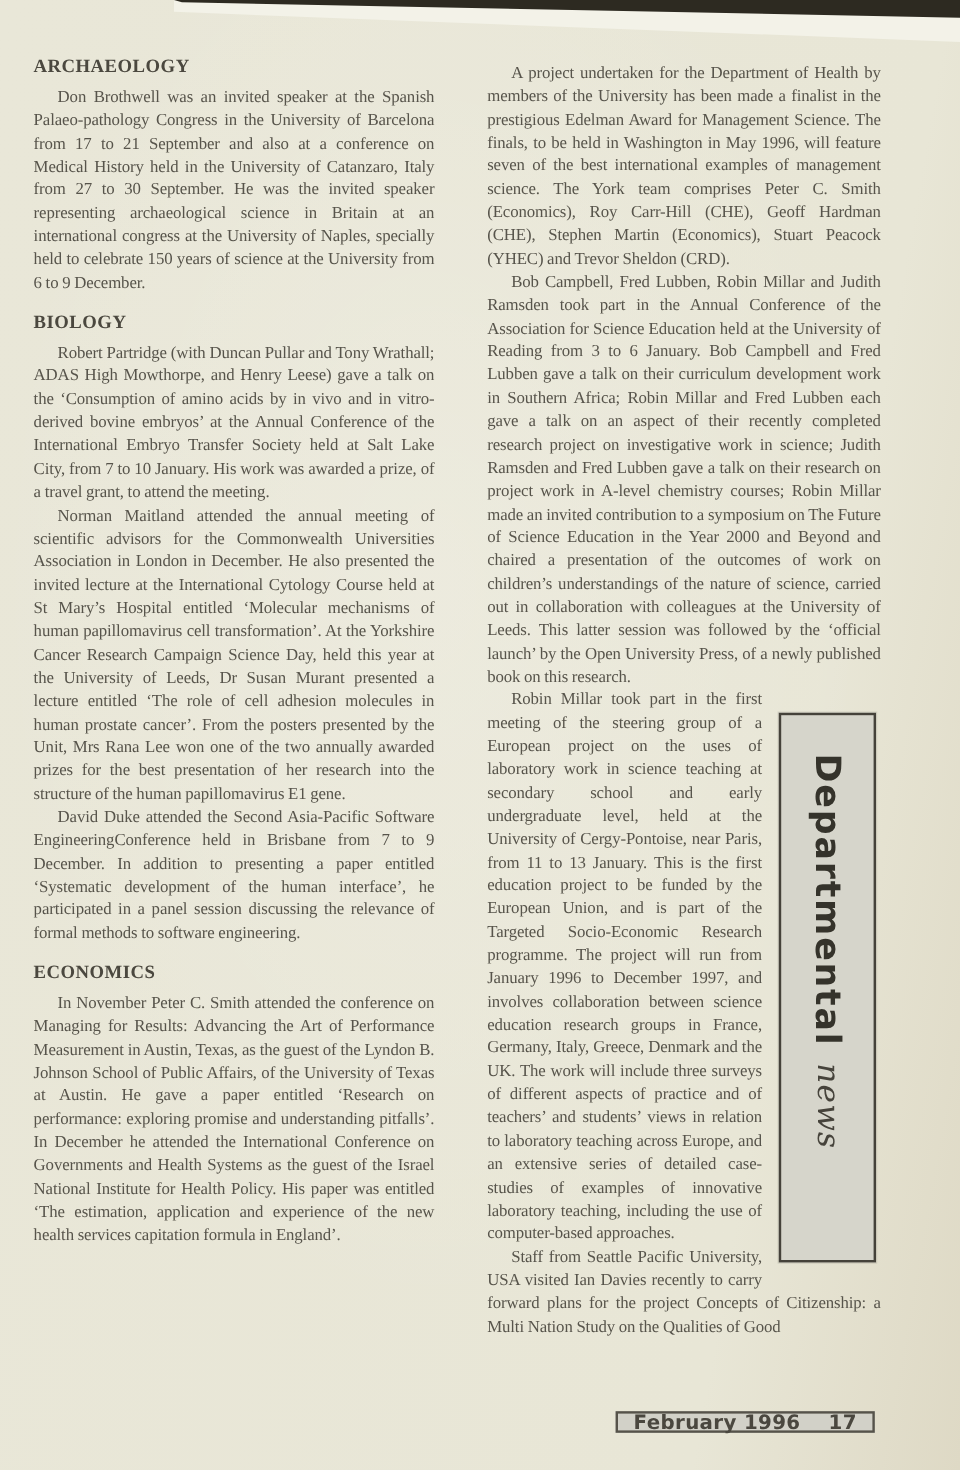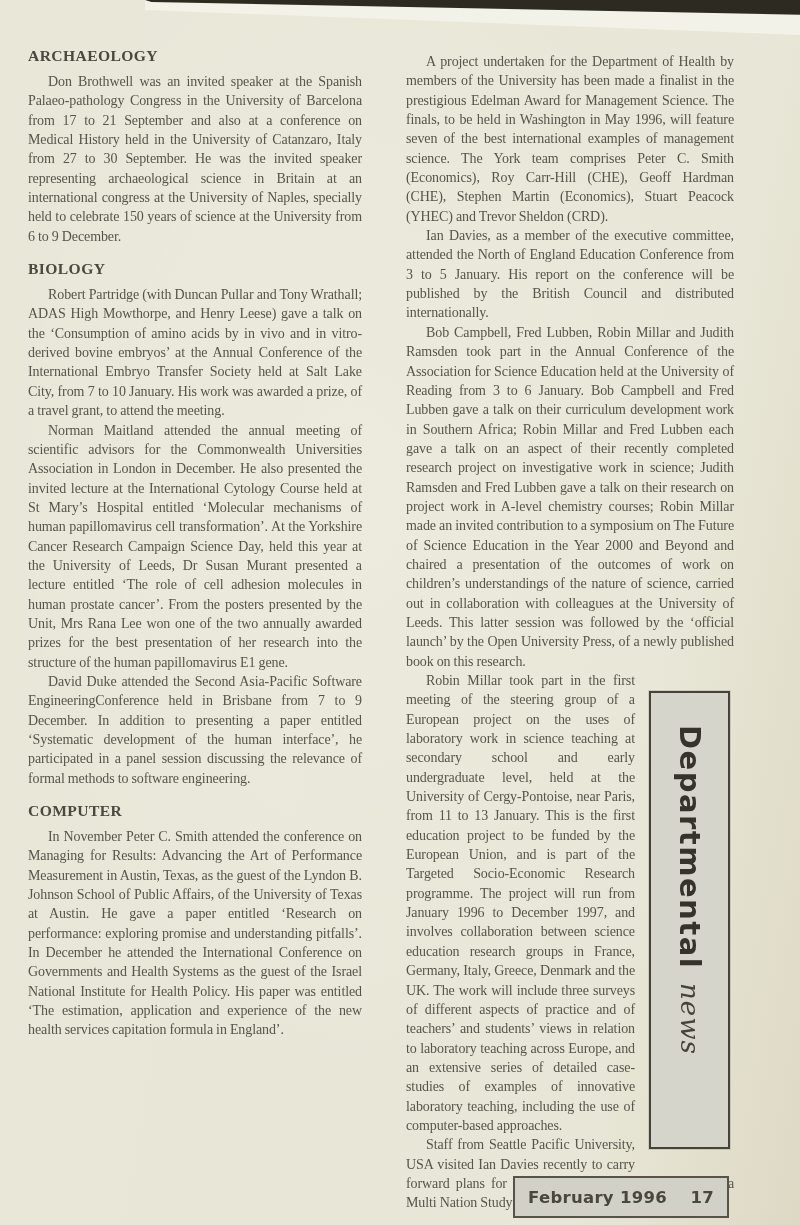--- a/index.html
+++ b/index.html
@@ -63,21 +63,21 @@
     font-weight:bold; font-size:29px; letter-spacing:1.5px;
     color:#35332b;
   }
   .dept-news {
     font-family:"DejaVu Serif", serif;
     font-style:italic; font-size:26px; letter-spacing:1px;
     color:#46433b;
     margin-inline-start:14px;
   }
   .footer-box {
-    position:absolute; left:513px; top:1176px; width:216px; height:42px;
+    position:absolute; left:513px; top:1176px; width:216px; height:18px;
     background:#d2d1c8;
     border:2px solid #56534a;
     box-sizing:border-box;
     display:flex; align-items:center; justify-content:space-between;
     padding:0 13px;
     font-family:"DejaVu Sans", sans-serif;
     font-weight:bold; font-size:16.5px; letter-spacing:0.3px;
     color:#4a473f;
   }
 </style>
@@ -93,28 +93,27 @@
     <div class="heading first">ARCHAEOLOGY</div>
     <div class="para">Don Brothwell was an invited speaker at the Spanish Palaeo-pathology Congress in the University of Barcelona from 17 to 21 September and also at a conference on Medical History held in the University of Catanzaro, Italy from 27 to 30 September. He was the invited speaker representing archaeological science in Britain at an international congress at the University of Naples, specially held to celebrate 150 years of science at the University from 6 to 9 December.</div>
 
     <div class="heading">BIOLOGY</div>
     <div class="para">Robert Partridge (with Duncan Pullar and Tony Wrathall; ADAS High Mowthorpe, and Henry Leese) gave a talk on the ‘Consumption of amino acids by in vivo and in vitro-derived bovine embryos’ at the Annual Conference of the International Embryo Transfer Society held at Salt Lake City, from 7 to 10 January. His work was awarded a prize, of a travel grant, to attend the meeting.</div>
 
     <div class="para">Norman Maitland attended the annual meeting of scientific advisors for the Commonwealth Universities Association in London in December. He also presented the invited lecture at the International Cytology Course held at St Mary’s Hospital entitled ‘Molecular mechanisms of human papillomavirus cell transformation’.  At the Yorkshire Cancer Research Campaign Science Day, held this year at the University of Leeds, Dr Susan Murant presented a lecture entitled ‘The role of cell adhesion molecules in human prostate cancer’. From the posters presented by the Unit, Mrs Rana Lee won one of the two annually awarded prizes for the best presentation of her research into the structure of the human papillomavirus E1 gene.</div>
 
     <div class="para">David Duke attended the Second Asia-Pacific Software EngineeringConference held in Brisbane from 7 to 9 December. In addition to presenting a paper entitled ‘Systematic development of the human interface’, he participated in a panel session discussing the relevance of formal methods to software engineering.</div>
 
-    <div class="heading">COMPUTER</div>
+    <div class="heading">ECONOMICS</div>
     <div class="para">In November Peter C. Smith attended the conference on Managing for Results: Advancing the Art of Performance Measurement in Austin, Texas, as the guest of the Lyndon B. Johnson School of Public Affairs, of the University of Texas at Austin. He gave a paper entitled ‘Research on performance: exploring promise and understanding pitfalls’. In December he attended the International Conference on Governments and Health Systems as the guest of the Israel National Institute for Health Policy. His paper was entitled ‘The estimation, application and experience of the new health services capitation formula in England’.</div>
   </div>
 
   <div class="col col-right">
     <div class="para">A project undertaken for the Department of Health by members of the University has been made a finalist in the prestigious Edelman Award for Management Science. The finals, to be held in Washington in May 1996, will feature seven of the best international examples of management science.  The York team comprises Peter C. Smith (Economics), Roy Carr-Hill (CHE), Geoff Hardman (CHE), Stephen Martin (Economics), Stuart Peacock (YHEC) and Trevor Sheldon (CRD).</div>
 
-    <div class="para">Ian Davies, as a member of the executive committee, attended the North of England Education Conference from 3 to 5 January.  His report on the conference will be published by the British Council and distributed internationally.</div>
     <div class="para">Bob Campbell, Fred Lubben, Robin Millar and Judith Ramsden took part in the Annual Conference of the Association for Science Education held at the University of Reading from 3 to 6 January. Bob Campbell and Fred Lubben gave a talk on their curriculum development work in Southern Africa; Robin Millar and Fred Lubben each gave a talk on an aspect of their recently completed research project on investigative work in science; Judith Ramsden and Fred Lubben gave a  talk on their research on project work in A-level chemistry courses; Robin Millar made an invited contribution to a symposium on The Future of Science Education in the Year 2000 and Beyond and chaired a presentation of the outcomes of work on children’s understandings of the nature of science, carried out in collaboration with colleagues at the University of Leeds. This latter session was followed by the ‘official launch’ by the Open University Press, of a  newly published book on this research.</div>
 
     <div class="para">
       <span class="dept-box">
         <span class="dept-text"><span class="dept-bold">Departmental</span><span class="dept-news">news</span></span>
       </span><span>Robin Millar took part in the first meeting of the steering group of a European project on the uses of laboratory work in science teaching at secondary school and early undergraduate level, held at the University of Cergy-Pontoise, near Paris, from 11 to 13 January. This is the first education project to be funded by the European Union, and is part of the Targeted Socio-Economic Research programme. The project will run from January 1996 to December 1997, and involves collaboration between science education research groups in France, Germany, Italy, Greece, Denmark and the UK. The work will include three surveys of different aspects of practice and of teachers’ and students’ views in relation to laboratory teaching across Europe, and an extensive series of detailed case-studies of examples of innovative laboratory teaching, including the use of computer-based approaches.</span>
     </div>
 
     <div class="para">Staff from Seattle Pacific University, USA visited Ian Davies recently to carry forward plans for the project Concepts of Citizenship: a Multi Nation Study on the Qualities of Good</div>
   </div>

